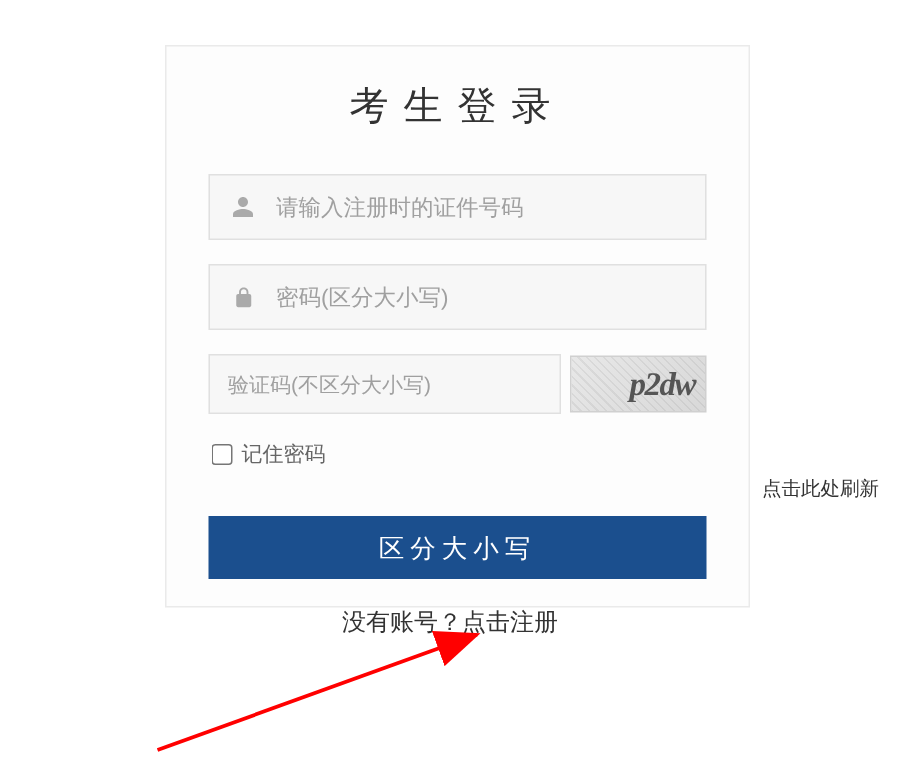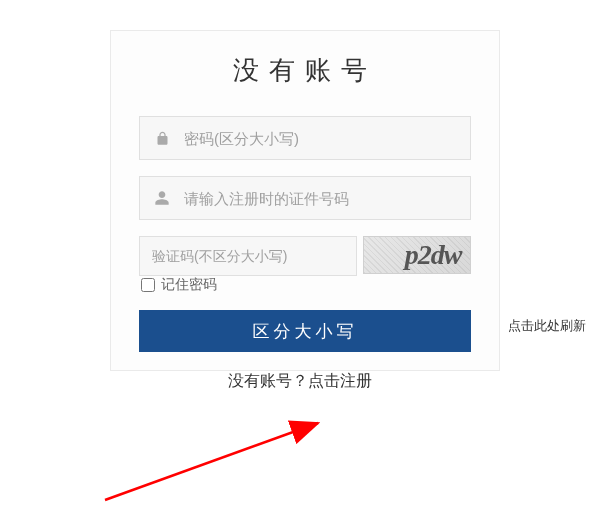--- a/index.html
+++ b/index.html
@@ -52,20 +52,22 @@
       height: 100%;
       font-size: 15px;
       color: #333;
       outline: none;
     }
     .input-field::placeholder {
       color: #a0a0a0;
     }
     .captcha-row {
       display: flex;
+      align-items: center;
+      margin-bottom: 18px;
       gap: 6px;
     }
     .captcha-input-wrap {
       flex: 1;
       display: flex;
       border: 1px solid #e0e0e0;
       background: #f7f7f7;
       height: 40px;
       align-items: center;
     }
@@ -76,29 +78,29 @@
       height: 100%;
       font-size: 14px;
       color: #333;
       outline: none;
       padding-left: 12px;
     }
     .captcha-input::placeholder {
       color: #a0a0a0;
     }
     .captcha-img {
-      width: 108px;
+      width: 91px;
       height: 38px;
       border: 1px solid #d0d0d0;
       background: linear-gradient(135deg, #e8e8e8, #d8d8d8);
       display: flex;
       align-items: center;
       justify-content: center;
       font-family: cursive;
-      font-size: 28px;
+      font-size: 22px;
       font-weight: bold;
       color: #555;
       font-style: italic;
       letter-spacing: -1px;
       overflow: hidden;
       position: relative;
       cursor: pointer;
       padding-left: 32px;
     }
     .captcha-img::before {
@@ -106,21 +108,21 @@
       position: absolute;
       inset: 0;
       background: repeating-linear-gradient(45deg, rgba(100,100,100,0.1) 0, rgba(100,100,100,0.1) 1px, transparent 1px, transparent 4px);
     }
     .row-options {
       display: flex;
       justify-content: space-between;
       align-items: center;
       font-size: 14px;
       color: #666;
-      margin-bottom: 16px;
+      margin-bottom: 32px;
       padding: 0 2px;
     }
     .remember-wrap {
       display: flex;
       align-items: center;
       gap: 6px;
     }
     .remember-wrap input[type="checkbox"] {
       width: 14px;
       height: 14px;
@@ -163,38 +165,38 @@
       position: absolute;
       left: 100px;
       top: 415px;
       pointer-events: none;
     }
   </style>
 </head>
 <body>
 
 <div class="login-card">
-  <h1 class="title">没有账号</h1>
+  <h1 class="title">考生登录</h1>
+
+  <div class="input-group">
+    <span class="input-icon">
+      <svg width="16" height="16" viewBox="0 0 24 24" fill="#aaa">
+        <path d="M12 12c2.7 0 5-2.3 5-5s-2.3-5-5-5-5 2.3-5 5 2.3 5 5 5zm0 2c-3.3 0-10 1.7-10 5v3h20v-3c0-3.3-6.7-5-10-5z"></path>
+      </svg>
+    </span>
+    <input class="input-field" type="text" placeholder="请输入注册时的证件号码" style="">
+  </div>
 
   <div class="input-group">
     <span class="input-icon">
       <svg width="15" height="15" viewBox="0 0 24 24" fill="#aaa">
         <path d="M18 8h-1V6c0-2.8-2.2-5-5-5S7 3.2 7 6v2H6c-1.1 0-2 .9-2 2v10c0 1.1.9 2 2 2h12c1.1 0 2-.9 2-2V10c0-1.1-.9-2-2-2zM9 6c0-1.7 1.3-3 3-3s3 1.3 3 3v2H9V6z"></path>
       </svg>
     </span>
     <input class="input-field" type="password" placeholder="密码(区分大小写)" style="">
-  </div>
-
-  <div class="input-group">
-    <span class="input-icon">
-      <svg width="16" height="16" viewBox="0 0 24 24" fill="#aaa">
-        <path d="M12 12c2.7 0 5-2.3 5-5s-2.3-5-5-5-5 2.3-5 5 2.3 5 5 5zm0 2c-3.3 0-10 1.7-10 5v3h20v-3c0-3.3-6.7-5-10-5z"></path>
-      </svg>
-    </span>
-    <input class="input-field" type="text" placeholder="请输入注册时的证件号码" style="">
   </div>
 
   <div class="captcha-row">
     <div class="captcha-input-wrap">
       <input class="captcha-input" type="text" placeholder="验证码(不区分大小写)" style="">
     </div>
     <div class="captcha-img">p2dw</div>
   </div>
 
   <div class="row-options">

